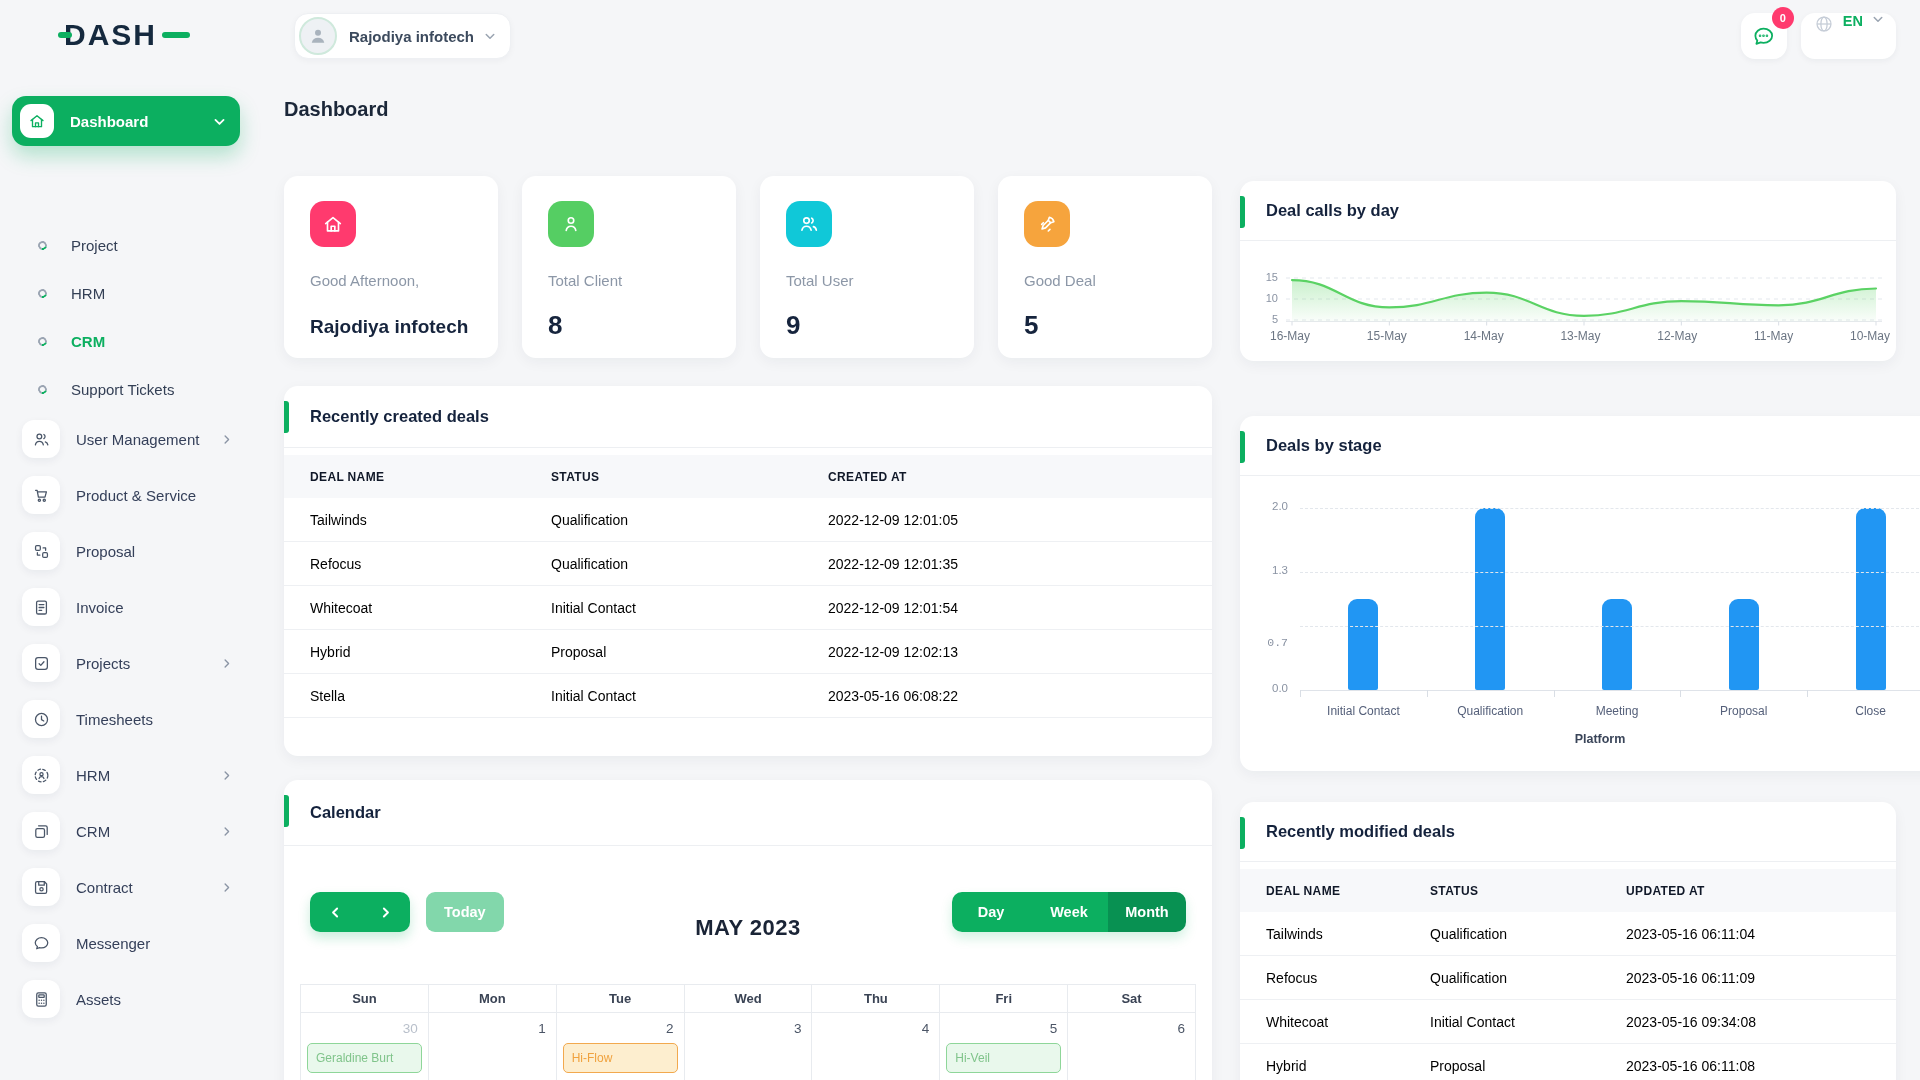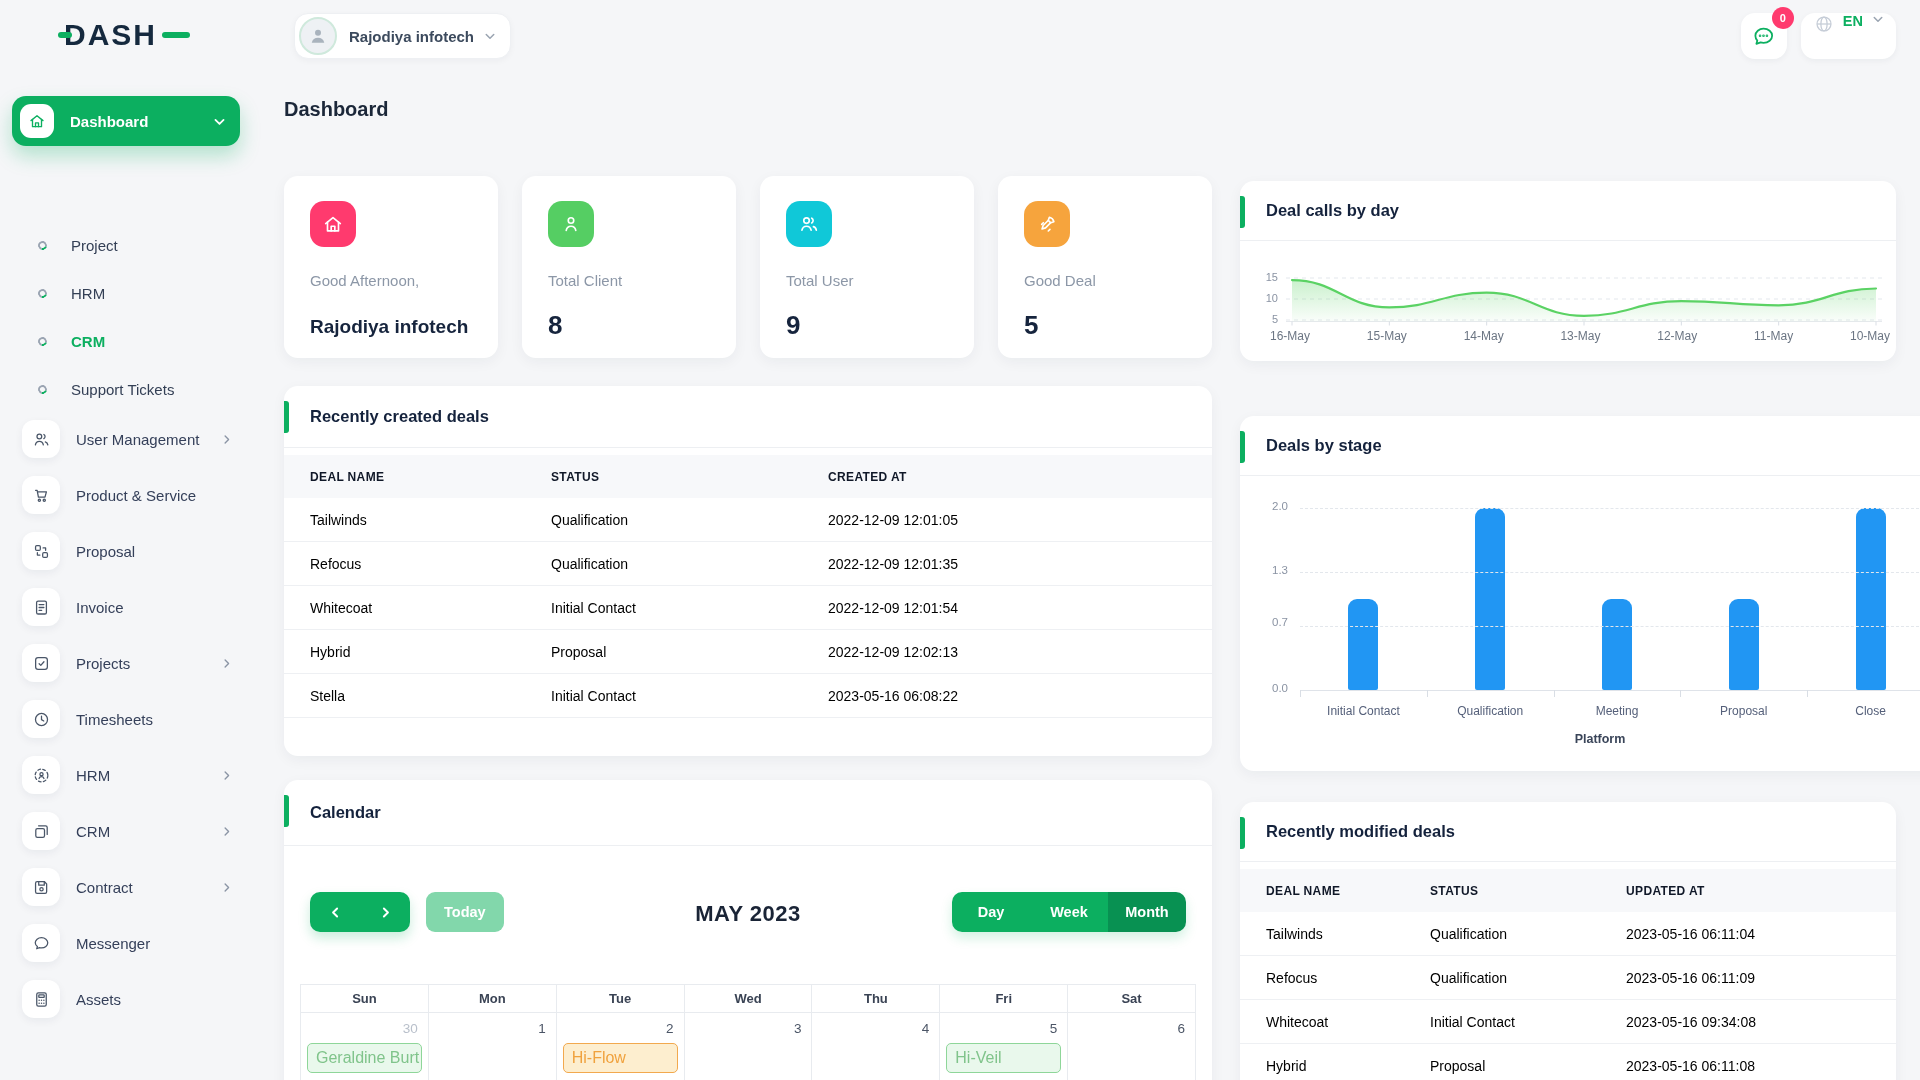--- a/index.html
+++ b/index.html
@@ -92,30 +92,30 @@
   .bar-ylabels span { position:absolute; left:12px; width:36px; text-align:right; font-size:11.5px; color:#8a93a3; }
   .bar-cats { position:absolute; left:60px; right:26px; top:288px; display:flex; }
   .bar-cats span { flex:1; text-align:center; font-size:12px; color:#55607a; }
   .bar-xlabel { position:absolute; left:0; right:0; top:316px; text-align:center; font-size:12.5px; font-weight:700; color:#3a4559; }
 
   
   .cal-nav { position:absolute; left:0; top:112px; width:100%; height:40px; }
   .pn-group { position:absolute; left:26px; top:0; width:100px; height:40px; background:#0CAF60; border-radius:10px; display:flex; box-shadow:0 6px 12px rgba(12,175,96,.22); }
   .pn-btn { flex:1; display:flex; align-items:center; justify-content:center; cursor:pointer; color:#fff; }
   .today-btn { position:absolute; left:142px; top:0; height:40px; padding:0 18px; background:#82d7ab; color:#fff; font-size:14.5px; font-weight:600; border:none; border-radius:9px; display:flex; align-items:center; cursor:pointer; font-family:inherit; }
-  .month-title { position:absolute; left:50%; transform:translateX(-50%); top:9px; font-size:22px; font-weight:800; color:#1a2436; letter-spacing:.5px; }
+  .month-title { position:absolute; left:50%; transform:translateX(-50%); top:23px; font-size:22px; font-weight:800; color:#1a2436; letter-spacing:.5px; }
   .view-group { position:absolute; right:26px; top:0; height:40px; display:flex; border-radius:10px; overflow:hidden; box-shadow:0 6px 12px rgba(12,175,96,.18); }
   .view-btn { width:78px; height:40px; background:#0CAF60; color:#fff; font-size:14.5px; font-weight:600; border:none; cursor:pointer; font-family:inherit; }
   .view-btn.active { background:#089152; }
   .cal-grid { position:absolute; left:16px; right:16px; top:204px; border-left:1px solid #e8ebef; border-top:1px solid #e8ebef; display:grid; grid-template-columns:repeat(7,1fr); }
   .cal-wd { height:28px; border-right:1px solid #e8ebef; border-bottom:1px solid #e8ebef; display:flex; align-items:center; justify-content:center; font-size:13px; font-weight:700; color:#3a4354; background:#fff; }
   .cal-cell { height:170px; border-right:1px solid #e8ebef; border-bottom:1px solid #e8ebef; background:#fff; padding-top:2px; cursor:pointer; }
   .cal-date { text-align:right; padding:6px 10px 4px 0; font-size:13.5px; color:#4b5566; }
   .cal-date.muted { color:#b9c0cb; }
-  .cal-event { margin:3px 6px; height:30px; border-radius:5px; display:flex; align-items:center; padding-left:8px; font-size:16px; cursor:pointer; }
+  .cal-event { margin:3px 6px; height:30px; border-radius:5px; display:flex; align-items:center; padding-left:8px; font-size:12px; cursor:pointer; }
   .cal-event.green { background:#e9f8ec; border:1px solid #8ed699; color:#80c48b; }
   .cal-event.orange { background:#fdeecf; border:1px solid #f2a94e; color:#f0a23e; }
 </style>
 </head>
 <body>
 
 <div class="app">
 
   <div class="topbar">
     <div class="logo">
@@ -524,21 +524,21 @@
           <span>10-May</span>
         </div>
     </div>
 
     <div class="card stage-card">
       <div class="card-head">
         <span class="card-title">Deals by stage</span>
       </div>
       <div class="bar-ylabels" id="bar-ylabels">
           <span style="top: 266px;">0.0</span>
-          <span style="top: 200px;">0.7</span>
+          <span style="top: 220px; font-family: Liberation Mono, monospace;">0.7</span>
           <span style="top: 147.818px;">1.3</span>
           <span style="top: 84.1818px;">2.0</span>
         </div>
       <div class="bar-plot" id="bar-plot">
         <div class="bar-cols" id="bar-cols">
             <div class="bar-col">
               <div class="bar" style="height: 90.9091px; background: rgb(33, 150, 243);"></div>
             </div>
             <div class="bar-col">
               <div class="bar" style="height: 181.818px; background: rgb(33, 150, 243);"></div>

